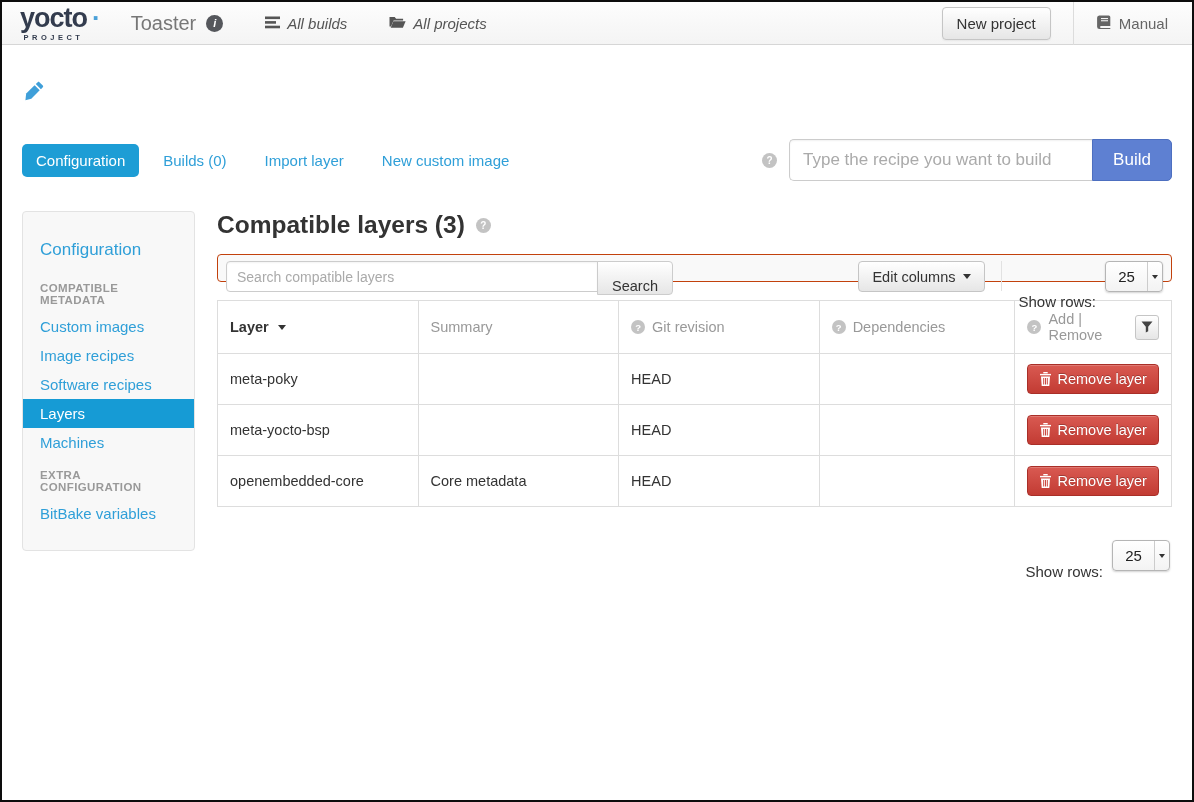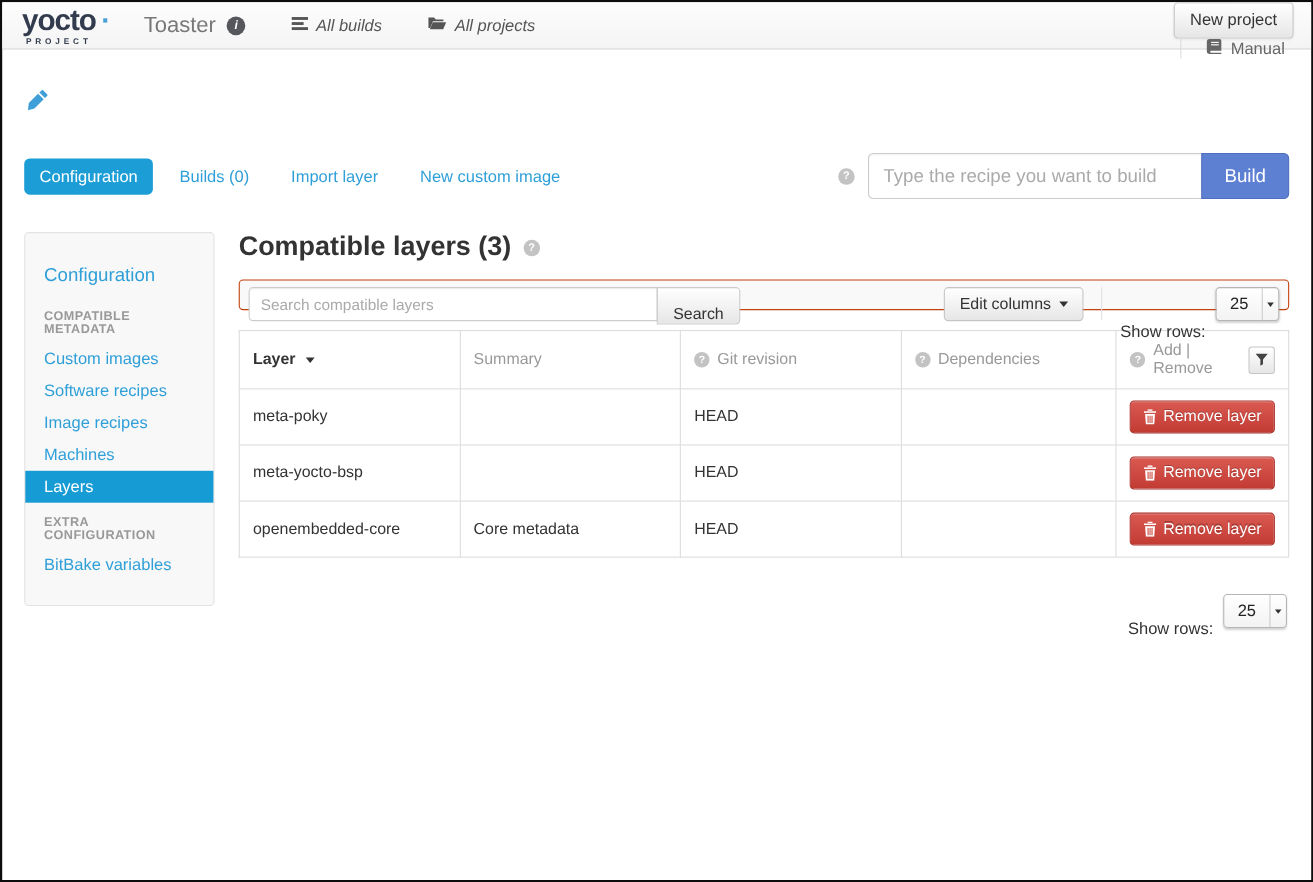--- a/index.html
+++ b/index.html
@@ -14,21 +14,21 @@
   .logo-main { font-size:27px; font-weight:bold; letter-spacing:-1px; color:#333c4e; }
   .logo-dot { color:#4aa0d8; font-size:26px; font-weight:bold; margin-left:5px; }
   .logo-sub { font-size:7.5px; letter-spacing:3.5px; color:#333c4e; font-weight:bold; margin-top:2px; text-align:center; }
   .logo-stack { display:flex; flex-direction:column; align-items:center; }
   .brand { color:#777; font-size:20px; margin-left:30px; }
   .icon-circle { width:17px; height:17px; border-radius:50%; background:#55575c; color:#fff;
                  display:inline-flex; align-items:center; justify-content:center;
                  font-size:11px; font-weight:bold; font-style:italic; }
   .brand-info { margin-left:10px; }
   .nav-link { display:flex; align-items:center; gap:7px; color:#555; font-size:15px; margin-left:42px; cursor:pointer; text-decoration:none;font-style:italic; }
-  .nav-right { margin-left:auto; display:flex; align-items:center; height:100%;flex-direction:column; }
+  .nav-right { margin-left:auto; display:flex; align-items:center; height:100%; }
   .btn-light { background:linear-gradient(#ffffff,#e6e6e6); border:1px solid #c5c5c5; border-radius:4px;
                color:#333; font-size:15px; padding:7px 14px; cursor:pointer;
                box-shadow:inset 0 1px 0 rgba(255,255,255,.4), 0 1px 2px rgba(0,0,0,.06); }
   .manual-wrap { border-left:1px solid #dcdcdc; height:43px; display:flex; align-items:center;
                  gap:8px; padding:0 24px 0 22px; margin-left:22px; color:#666; font-size:15px; cursor:pointer; }
 
   
   .container { padding:0 20px; }
   .page-title-row { display:flex; align-items:center; gap:15px; margin:36px 0 0 2px; }
   .page-title { font-size:35px; font-weight:bold; color:#3d3d3d; letter-spacing:-0.5px; }
@@ -197,24 +197,24 @@
         <button class="build-btn">Build</button>
       </div>
     </div>
 
     <div class="content">
 
       <div class="sidebar">
         <a class="side-title">Configuration</a>
         <div class="side-heading">COMPATIBLE METADATA</div>
         <a class="side-link">Custom images</a>
+        <a class="side-link">Image recipes</a>
         <a class="side-link">Software recipes</a>
-        <a class="side-link">Image recipes</a>
+        <a class="side-link active">Layers</a>
         <a class="side-link">Machines</a>
-        <a class="side-link active">Layers</a>
         <div class="side-heading">EXTRA CONFIGURATION</div>
         <a class="side-link">BitBake variables</a>
       </div>
 
       <div class="main">
 
         <div class="main-heading-row">
           <h2 class="main-heading">Compatible layers (3)</h2>
           <span class="help-dot">?</span>
         </div>

